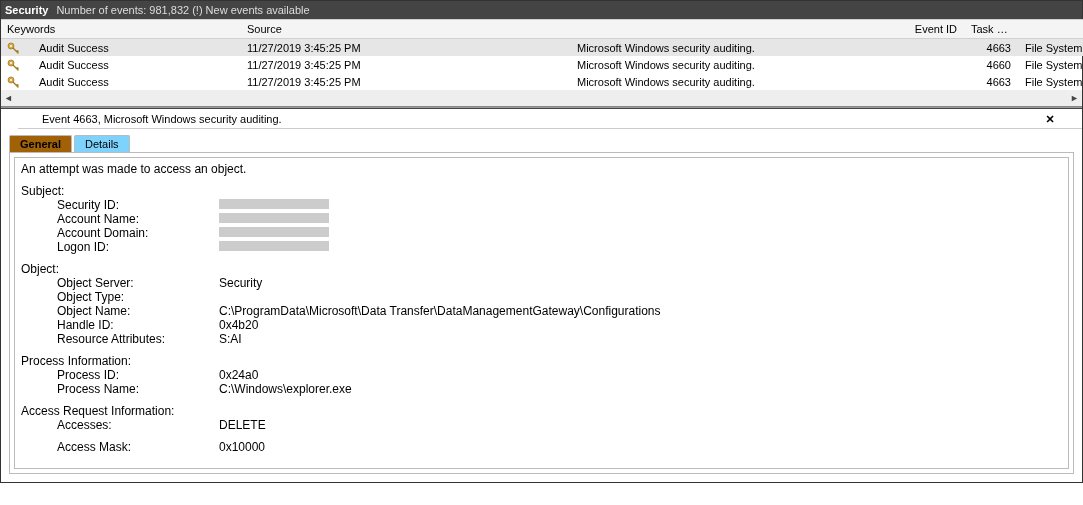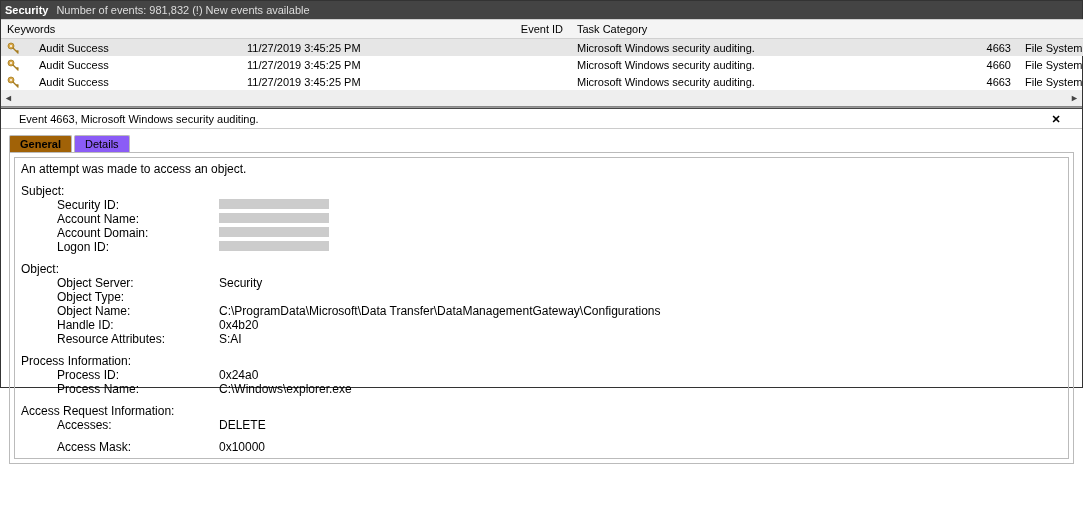--- a/index.html
+++ b/index.html
@@ -4,21 +4,21 @@
 <style>
   * { box-sizing: border-box; }
   html, body {
     margin: 0; padding: 0;
     font-family: "Segoe UI", Tahoma, sans-serif;
     font-size: 11px;
     color: #000;
     background: #fff;
     height: 100%;
   }
-  .window { width: 1083px; height: 388px; display: flex; flex-direction: column; border: 1px solid #333; }
+  .window { width: 1083px; height: 483px; display: flex; flex-direction: column; border: 1px solid #333; }
   .titlebar {
     background: #444; color: #fff;
     height: 18px; line-height: 18px;
     padding: 0 4px;
     display: flex; gap: 8px;
     font-size: 11px;
   }
   .titlebar .primary { font-weight: 600; }
   .titlebar .secondary { color: #ddd; }
 
@@ -60,32 +60,33 @@
   .hscroll {
     height: 16px; background: #eee;
     display:flex; align-items:center; justify-content:space-between;
     font-size:9px; color:#444; padding:0 3px;
   }
 
   
   .detail-pane { flex: 1; display:flex; flex-direction:column; border-top: 2px ridge #999;}
   .detail-title {
     height: 20px; line-height: 20px;
-    padding: 0 18px;
+    padding: 0 24px;
     display:flex; justify-content: space-between; align-items:center;
     font-size: 11px;
     border-bottom: 1px solid #ccc;
+    margin-left: 17px;
   }
   .close-x { width:16px; text-align:center; font-weight:bold; cursor:pointer; }
 
   .tabs { display:flex; margin: 6px 0 0 8px; }
   .tab {
     padding: 2px 10px; font-size:11px;
     border: 1px solid #bbb; border-bottom: none;
-    background:#8b5cf6; margin-right:2px;
+    background:#7dd3fc; margin-right:2px;
     border-radius: 2px 2px 0 0; cursor:pointer;
   }
   .tab.active { background:#a16207;font-weight:bold; }
   .tab-body {
     flex:1;
     margin: 0 8px 8px 8px;
     border: 1px solid #bbb;
     padding: 4px;
     overflow: hidden;
   }
@@ -113,20 +114,21 @@
 
   <div class="titlebar">
     <span class="primary">Security</span>
     <span class="secondary">Number of events: 981,832 (!) New events available</span>
   </div>
 
   <div class="list-pane">
     <div class="list-header-wrap">
       <div class="list-header">
         <div>Keywords</div>
+        <div>Source</div>
         <div class="evtid">Event ID</div>
         <div>Task Category</div>
       </div>
 
     </div>
 
     <div style="display:flex;">
       <div style="flex:1;">
 
         <div class="list-row selected">

